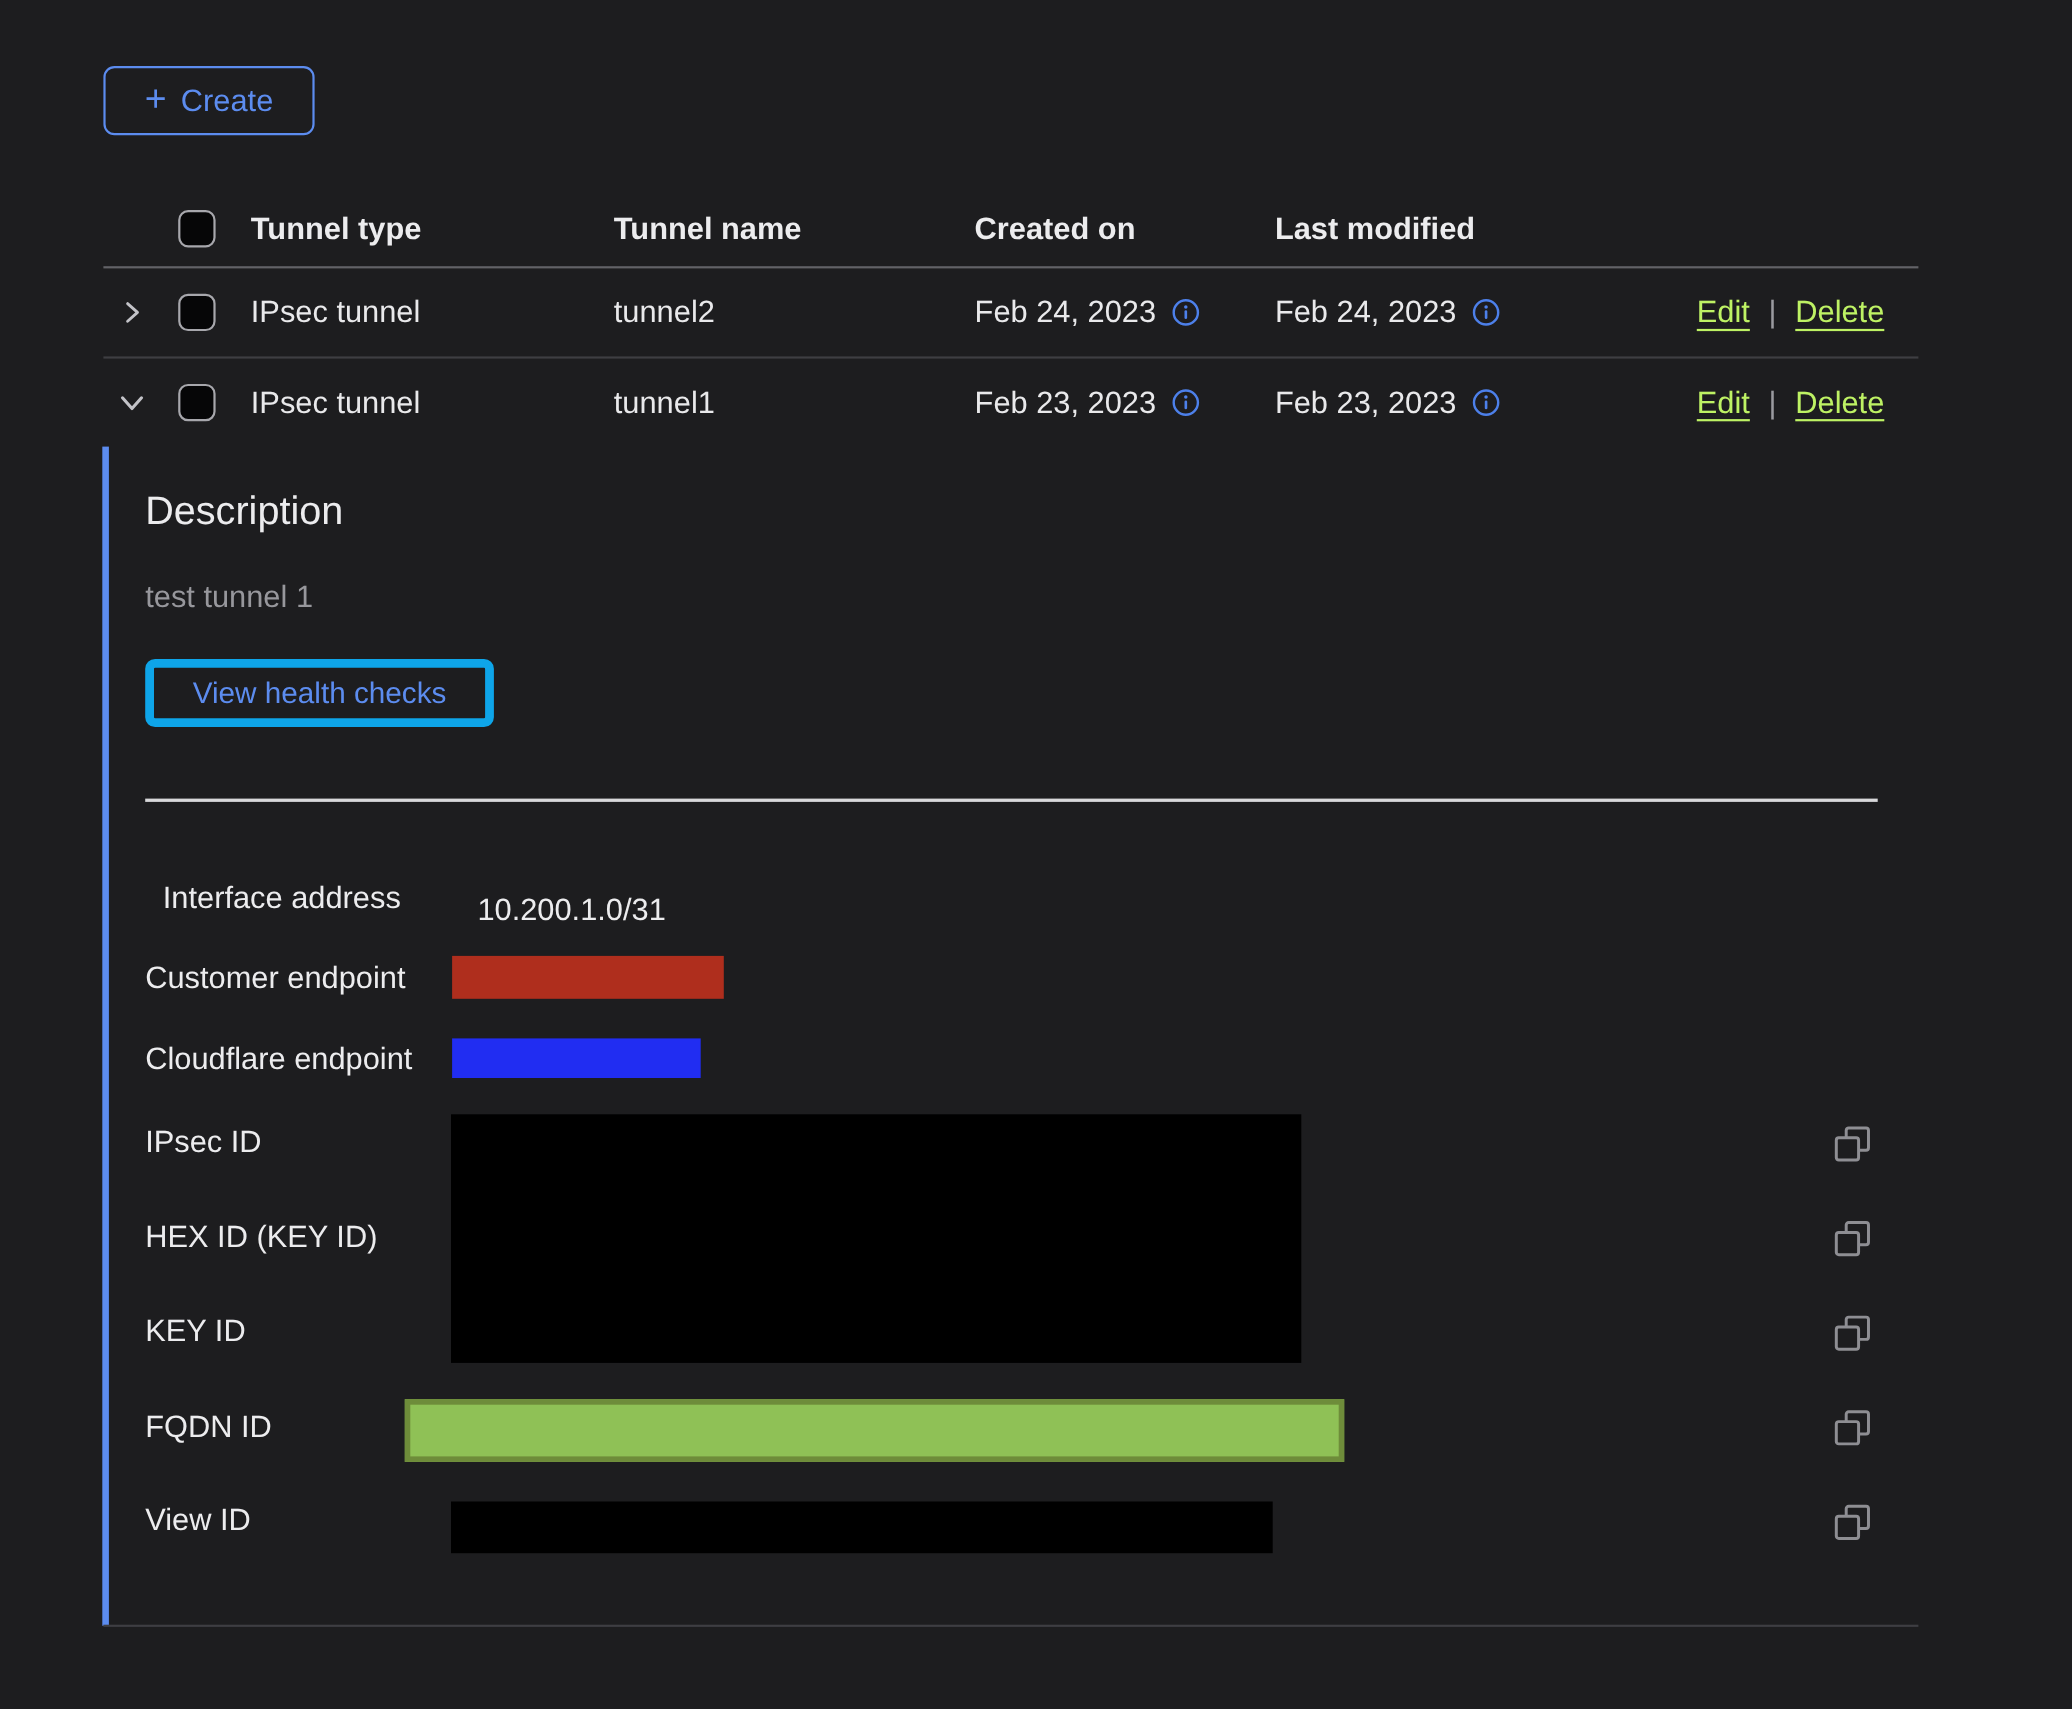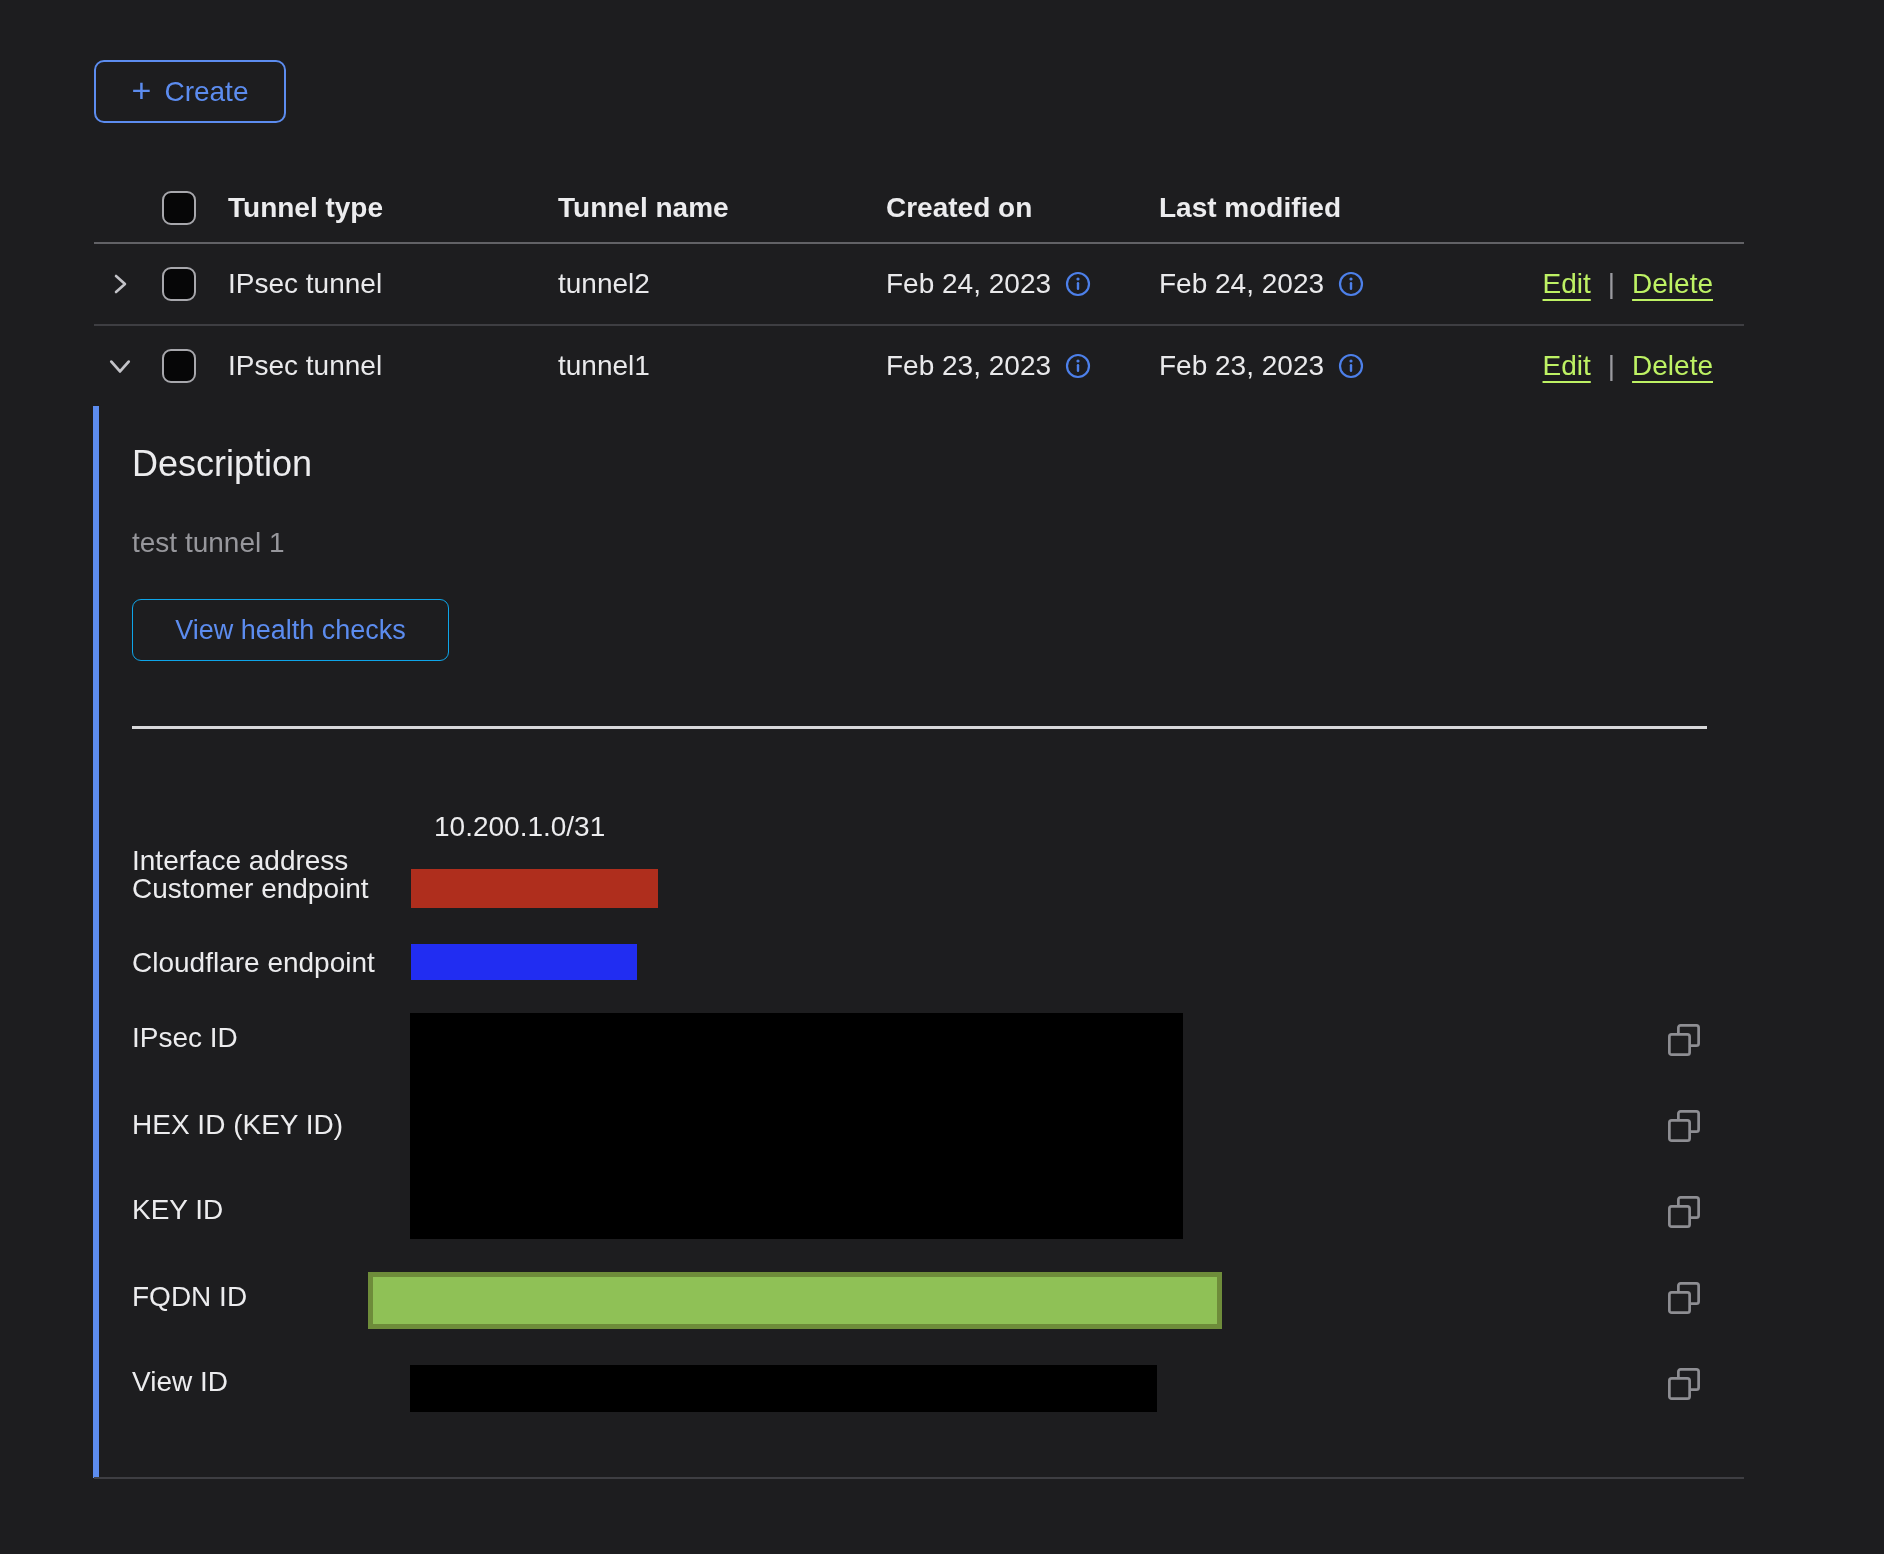--- a/index.html
+++ b/index.html
@@ -44,21 +44,21 @@
   .info-icon { width:26px; height:26px; display:inline-block; cursor:pointer; }
   .actions { right:171px; left:auto; display:flex; align-items:center; gap:17px; }
   .link { color:#bef264; text-decoration:underline; text-underline-offset:6px; cursor:pointer; }
   .pipe { color:#9a9a9f; text-decoration:none; }
   
   .accent-bar { position:absolute; left:93px; top:406px; width:6px; height:1072px; background:#5c8cef; }
   .desc-label { position:absolute; left:132px; top:443px; font-size:36px; color:#ececee; }
   .desc-value { position:absolute; left:132px; top:527px; font-size:28px; color:#97979c; }
   .btn-health {
     position:absolute; left:132px; top:599px; width:317px; height:62px;
-    border:1px solid #0ea5e9; border-radius:9px; background:transparent;
+    border:8px solid #0ea5e9; border-radius:9px; background:transparent;
     color:#5c8cef; font-size:27px; cursor:pointer;
     font-family:"Liberation Sans", sans-serif;
   }
   .panel-divider { position:absolute; left:132px; top:726px; width:1575px; height:3px; background:#d8d8da; }
   .f-label { position:absolute; left:132px; font-size:28px; color:#ececee; white-space:nowrap; }
   .f-value { position:absolute; font-size:28px; color:#ececee; white-space:nowrap; }
   .redact { position:absolute; }
   .redact.red   { left:411px; top:869px; width:247px; height:39px; background:#af2e1d; }
   .redact.blue  { left:411px; top:944px; width:226px; height:36px; background:#212df2; }
   .redact.black-big { left:410px; top:1013px; width:773px; height:226px; background:#000000; }
@@ -160,21 +160,21 @@
 
   <div class="accent-bar"></div>
 
   <div class="desc-label">Description</div>
   <div class="desc-value">test tunnel 1</div>
 
   <button class="btn-health">View health checks</button>
 
   <div class="panel-divider"></div>
 
-  <div class="f-label" style="top:845px;">Interface address</div>
+  <div class="f-label" style="top:800px;margin-left:16px;">Interface address</div>
   <div class="f-value" style="left:434px; top:811px;">10.200.1.0/31</div>
 
   <div class="f-label" style="top:873px;">Customer endpoint</div>
   <div class="redact red"></div>
 
   <div class="f-label" style="top:947px;">Cloudflare endpoint</div>
   <div class="redact blue"></div>
 
   <div class="f-label" style="top:1022px;">IPsec ID</div>
   <div class="f-label" style="top:1109px;">HEX ID (KEY ID)</div>

